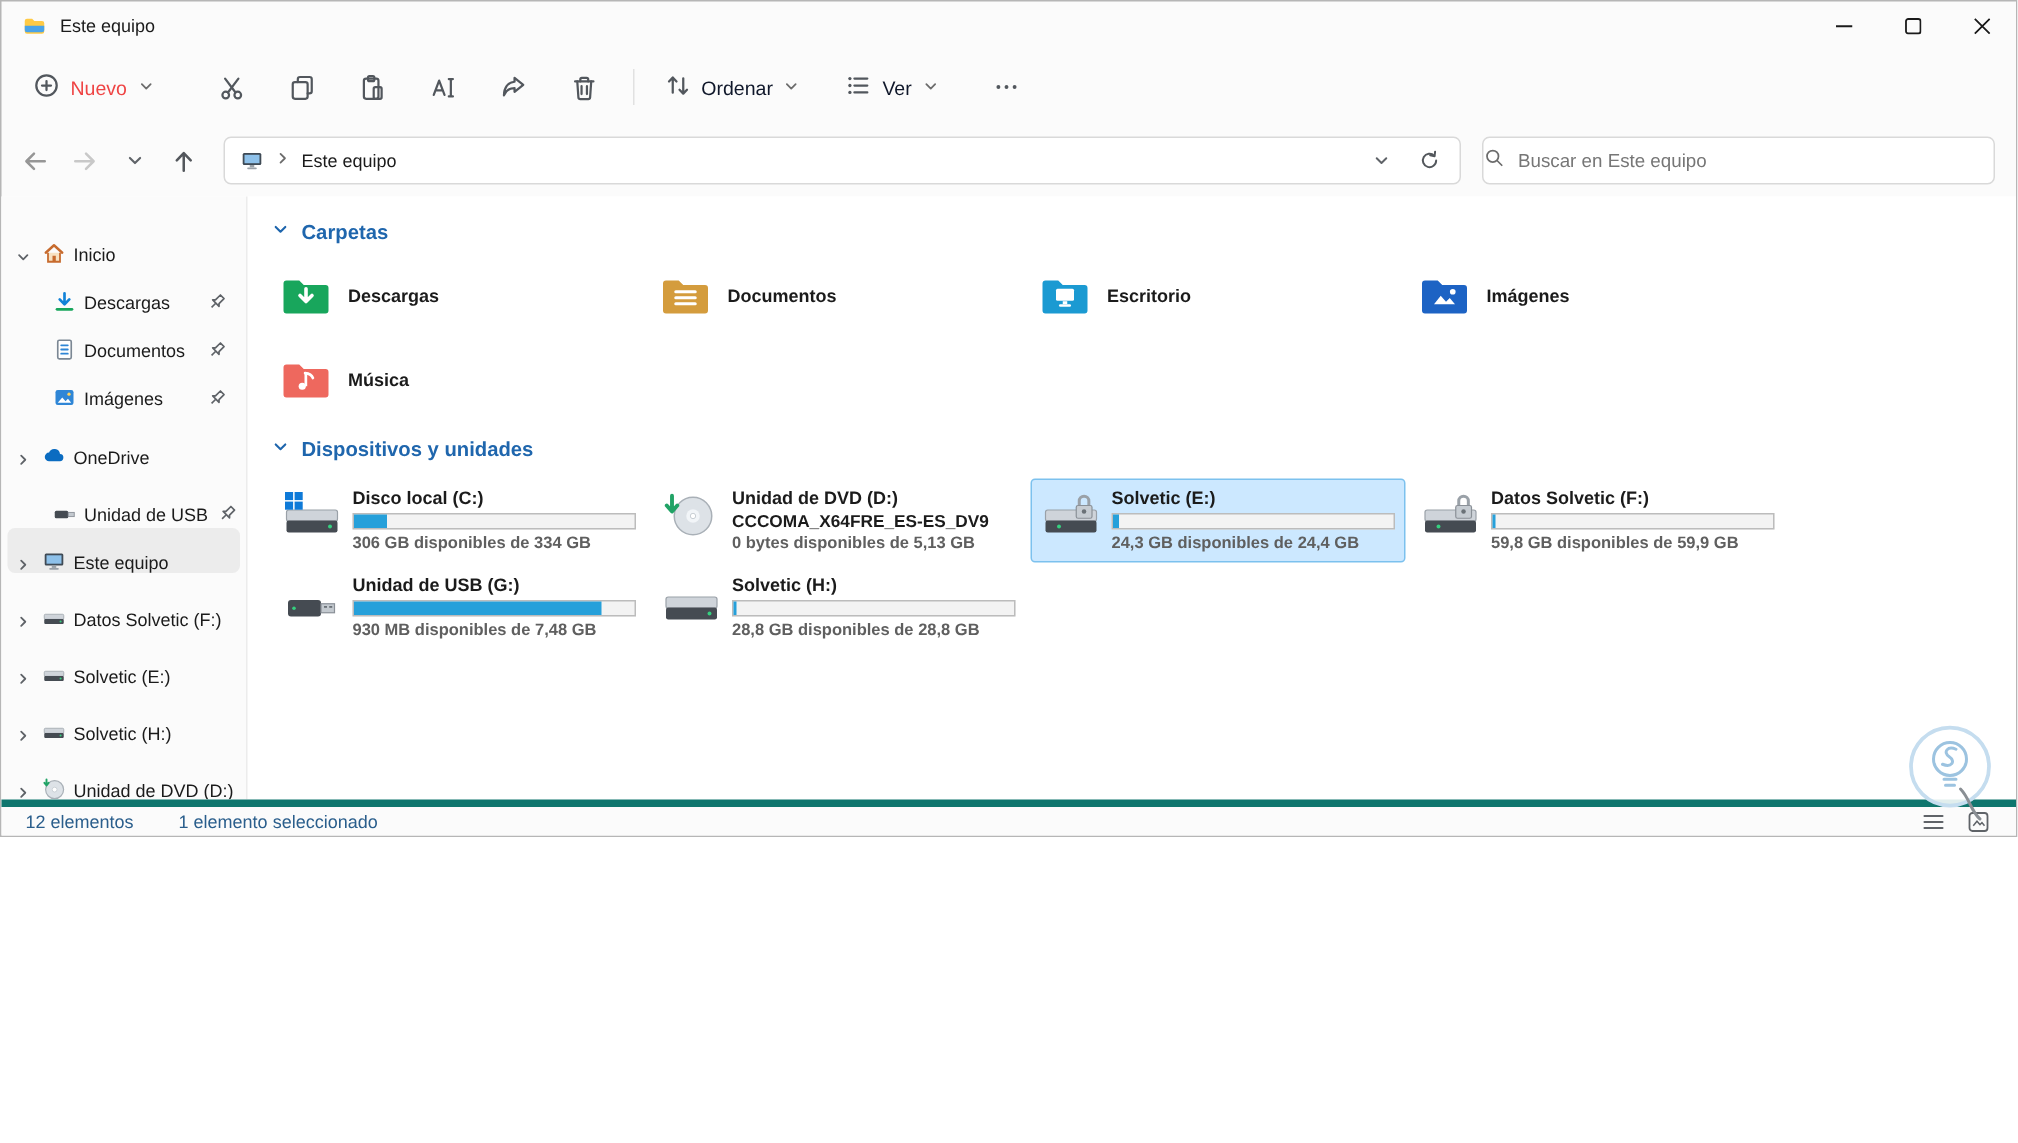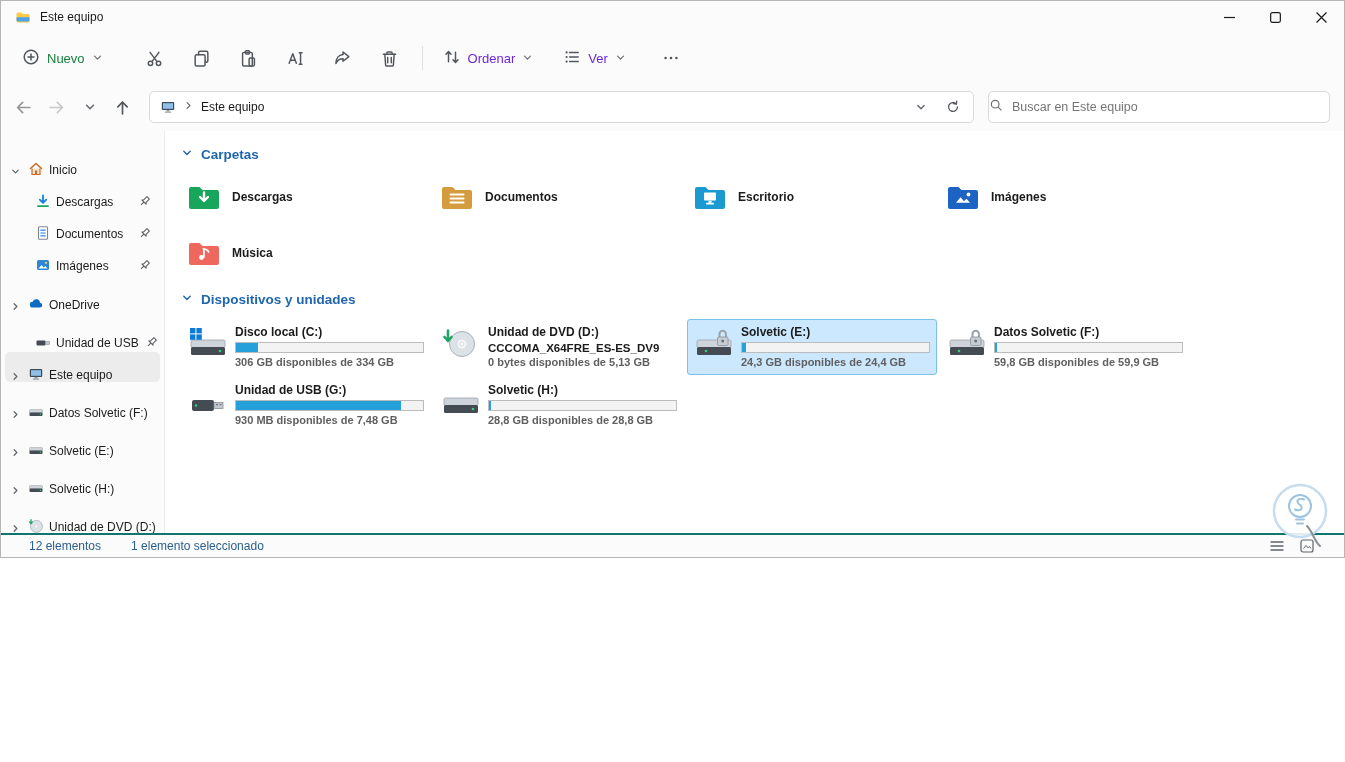--- a/index.html
+++ b/index.html
@@ -8,24 +8,24 @@
   .window { position: relative; width: 1345px; height: 558px; background: #fbfbfb; border: 1px solid #b6b6b6; }
 
   
   .titlebar { height: 32px; display: flex; align-items: center; padding-left: 14px; gap: 9px; }
   .title { font-size: 12px; }
   .win-controls { margin-left: auto; display: flex; height: 100%; }
   .win-btn { width: 46px; height: 32px; display: flex; align-items: center; justify-content: center; background: transparent; border: none; }
 
   
   .toolbar { height: 50px; display: flex; align-items: center; padding: 0 10px; }
-  .tb-new { display: flex; align-items: center; gap: 7px; padding: 7px 11px; border-radius: 5px; color: #15803d; font-size: 13px; background: transparent; border: none; margin-right: 22px; }
+  .tb-new { display: flex; align-items: center; gap: 7px; padding: 7px 11px; border-radius: 5px; color: #ef4444; font-size: 13px; background: transparent; border: none; margin-right: 22px; }
   .tb-ico { width: 38px; height: 36px; display: flex; align-items: center; justify-content: center; border-radius: 5px; margin-right: 9px; background: transparent; border: none; }
   .tb-sep { width: 1px; height: 24px; background: #e1e1e1; margin: 0 10px 0 4px; }
-  .tb-lab { display: flex; align-items: center; gap: 7px; padding: 7px 10px; border-radius: 5px; font-size: 13px; color: #6d28d9; background: transparent; border: none; margin-right: 10px; }
+  .tb-lab { display: flex; align-items: center; gap: 7px; padding: 7px 10px; border-radius: 5px; font-size: 13px; color: #0f172a; background: transparent; border: none; margin-right: 10px; }
   .tb-more { width: 34px; height: 34px; display: flex; align-items: center; justify-content: center; border-radius: 5px; background: transparent; border: none; margin-left: 8px; }
 
   
   .navbar { height: 48px; display: flex; align-items: center; padding: 0 14px 0 6px; }
   .nav-btn { width: 33px; height: 33px; display: flex; align-items: center; justify-content: center; border: none; background: transparent; border-radius: 5px; }
   .addressbar { flex: 1; height: 32px; margin: 0 14px 0 10px; background: #fff; border: 1px solid #d9d9d9; border-radius: 5px; display: flex; align-items: center; padding: 0 6px 0 10px; gap: 7px; }
   .addr-text { font-size: 12px; white-space: nowrap; }
   .addr-right { margin-left: auto; display: flex; align-items: center; gap: 4px; }
   .addr-btn { width: 28px; height: 28px; display: flex; align-items: center; justify-content: center; border: none; background: transparent; border-radius: 4px; }
   .searchbox { width: 342px; height: 32px; background: #fff; border: 1px solid #d9d9d9; border-radius: 5px; display: flex; align-items: center; padding: 0 0; gap: 8px; }
@@ -59,21 +59,21 @@
   .drive-tile.selected { background: #cce8ff; border-color: #7cc1ee; }
   .drive-icon { width: 40px; height: 34px; flex: 0 0 40px; margin-top: 2px; display: flex; }
   .drive-info { flex: 1; min-width: 0; }
   .drive-name { font-size: 12px; margin-bottom: 3px; white-space: nowrap; }
   .drive-vol { font-size: 11.5px; margin-bottom: 2px; white-space: nowrap; }
   .drive-bar { height: 11px; background: #f3f3f3; border: 1px solid #bcbcbc; margin-bottom: 3px; width: 100%; }
   .drive-fill { height: 100%; background: #26a0da; }
   .drive-free { font-size: 11px; color: #5f5f5f; white-space: nowrap; }
 
   
-  .statusbar { position: absolute; left: 0; right: 0; bottom: 0; height: 24px; display: flex; align-items: center; padding: 0 28px; gap: 30px; background: #fbfbfb; border-top: 2px solid #0f766e; font-size: 12px; color: #2a5e8c; }
+  .statusbar { position: absolute; left: 0; right: 0; bottom: 0; height: 24px; display: flex; align-items: center; padding: 0 16px; gap: 30px; background: #fbfbfb; border-top: 5px solid #0f766e; font-size: 12px; color: #2a5e8c; }
   .status-right { margin-left: auto; display: flex; gap: 12px; align-items: center; }
   .sb-btn { width: 18px; height: 18px; display: flex; align-items: center; justify-content: center; border: none; background: transparent; }
 
   .watermark { position: absolute; right: 6px; bottom: 0; width: 72px; height: 78px; pointer-events: none; z-index: 5; }
 </style>
 </head>
 <body>
 
 <div class="window">
 

